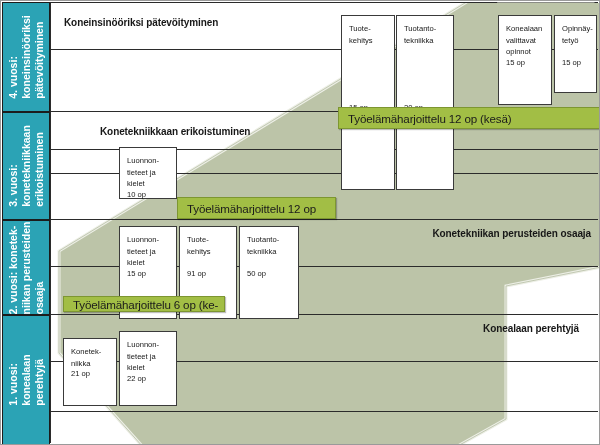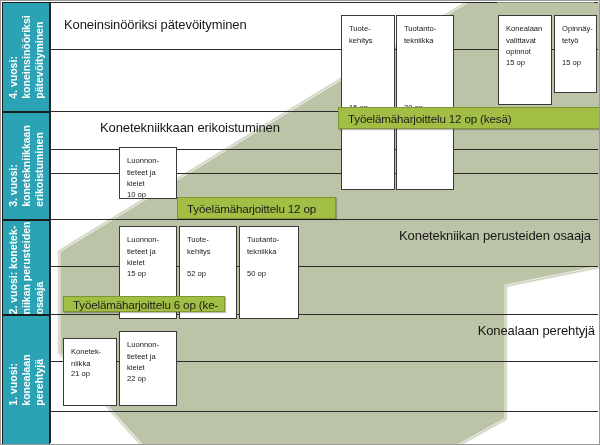--- a/index.html
+++ b/index.html
@@ -44,22 +44,22 @@
     position:absolute;
     left:49px;top:1px;right:1px;bottom:1px;
     border:1px solid #2b2b2b;
     box-sizing:border-box;
   }
   
   .band{position:absolute;left:0;top:0;width:600px;height:445px;pointer-events:none;}
   
   .stage{
     position:absolute;
-    font-weight:normal;
-    font-size:13px;
+    font-weight:bold;
+    font-size:10px;
     color:#171717;
     letter-spacing:-.1px;
     white-space:nowrap;
   }
   .stage.right{text-align:right;}
   
   .course{
     position:absolute;
     background:#ffffff;
     border:1px solid #3a3a3a;
@@ -156,25 +156,25 @@
       <div class="year-inner">
         <span>1. vuosi:</span>
         <span>konealaan</span>
         <span>perehtyjä</span>
       </div>
     </div>
   </div>
 
   <div class="stage" style="left:63px;top:16px;">Koneinsinööriksi pätevöityminen</div>
 
-  <div class="stage" style="left:63px;top:119px;padding-left:36px;">Konetekniikkaan erikoistuminen</div>
+  <div class="stage" style="left:63px;top:125px;padding-left:36px;">Konetekniikkaan erikoistuminen</div>
 
   <div class="stage right" style="right:8px;top:227px;margin-left:12px;">Konetekniikan perusteiden osaaja</div>
 
-  <div class="stage right" style="right:4px;top:322px;">Konealaan perehtyjä</div>
+  <div class="stage right" style="right:20px;top:322px;">Konealaan perehtyjä</div>
 
   <div class="course" style="left:340px;top:14px;width:54px;height:175px;">
     <span class="nm">Tuote-</span>
     <span class="nm">kehitys</span>
     <span class="op" style="top:86px;">15 op</span>
   </div>
 
   <div class="course" style="left:395px;top:14px;width:58px;height:175px;">
     <span class="nm">Tuotanto-</span>
     <span class="nm">tekniikka</span>
@@ -204,21 +204,21 @@
   <div class="course" style="left:118px;top:225px;width:58px;height:93px;">
     <span class="nm">Luonnon-</span>
     <span class="nm">tieteet ja</span>
     <span class="nm">kielet</span>
     <span class="op" style="top:41px;">15 op</span>
   </div>
 
   <div class="course" style="left:178px;top:225px;width:58px;height:93px;">
     <span class="nm">Tuote-</span>
     <span class="nm">kehitys</span>
-    <span class="op" style="top:41px;">52 op</span>
+    <span class="op" style="top:41px;">91 op</span>
   </div>
 
   <div class="course" style="left:238px;top:225px;width:60px;height:93px;">
     <span class="nm">Tuotanto-</span>
     <span class="nm">tekniikka</span>
     <span class="op" style="top:41px;text-align:right;">50 op</span>
   </div>
 
   <div class="course" style="left:62px;top:337px;width:54px;height:68px;">
     <span class="nm">Konetek-</span>

